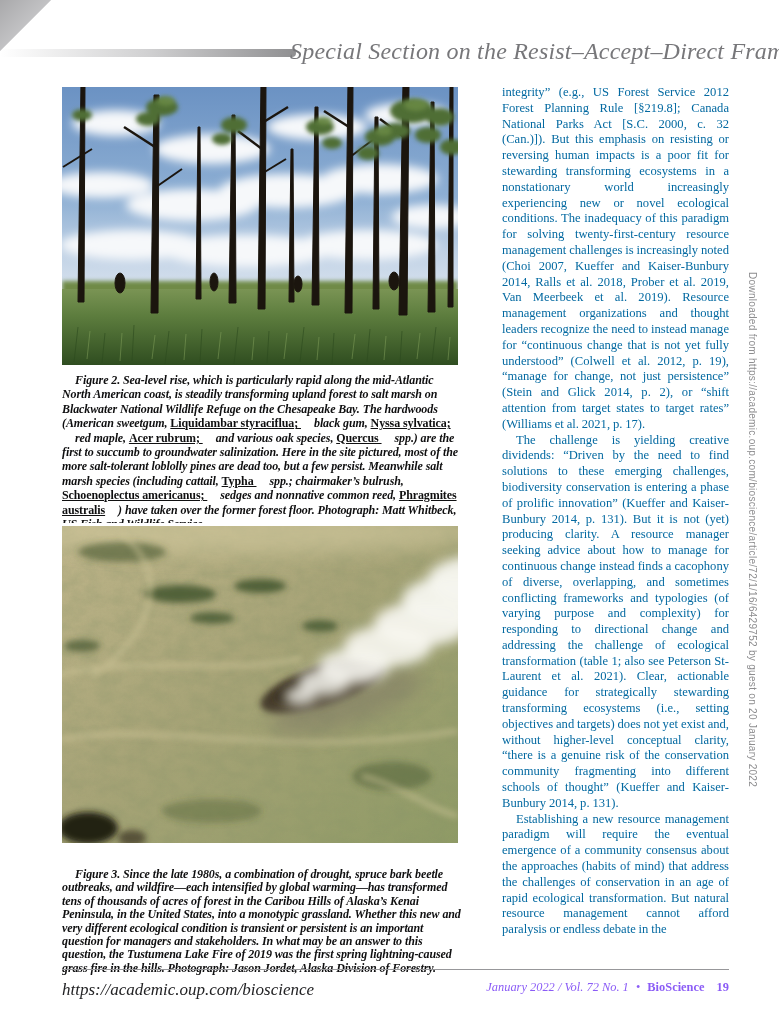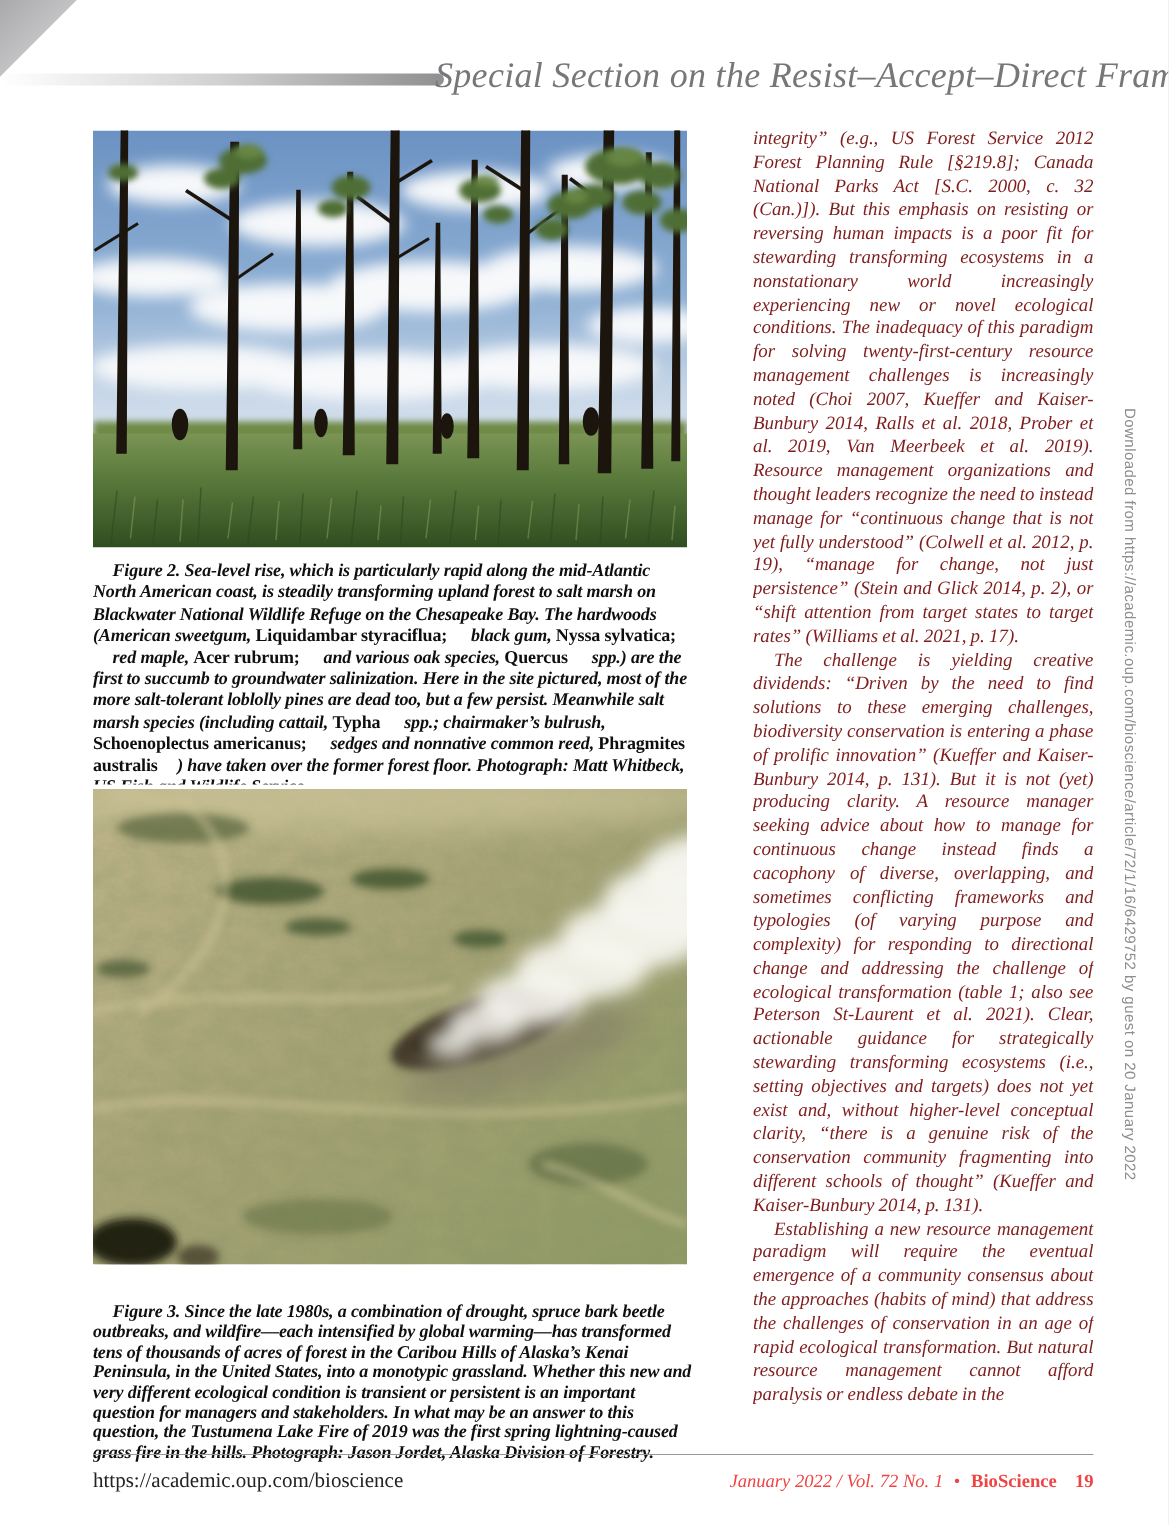--- a/index.html
+++ b/index.html
@@ -13,32 +13,32 @@
   .header-title{position:absolute;top:38px;left:290px;width:430px;text-align:left;
         font-style:italic;font-size:24px;color:#77777a;letter-spacing:.2px;white-space:nowrap;}
   .photo{position:absolute;left:62px;width:396px;display:block;}
   #photo1{top:87px;height:278px;}
   #photo2{top:526px;height:317px;}
   .caption{position:absolute;left:62px;width:399px;color:#0f0f10;font-weight:bold;
         font-size:12px;letter-spacing:-0.1px;overflow:hidden;}
   #caption1{top:373px;height:150px;line-height:14.4px;}
   #caption2{top:868px;height:120px;line-height:13.4px;}
   .cap-italic{font-style:italic;margin-left:13px;}
-  .cap-roman{font-style:normal;}
+  .cap-roman{font-style:normal;text-decoration:underline;}
   .body-col{position:absolute;left:502px;top:85px;width:227px;height:884px;
-        font-size:12.6px;line-height:15.8px;text-align:justify;color:#7f1d1d;
-        word-spacing:-0.3px;overflow:hidden;hyphens:auto;font-style:italic;-webkit-hyphens:auto;}
+        font-size:12.6px;line-height:15.8px;text-align:justify;color:#0369a1;
+        word-spacing:-0.3px;overflow:hidden;hyphens:auto;-webkit-hyphens:auto;}
   .body-para{margin:0;}
   .body-para.indent{text-indent:14px;}
   .vertical-note{position:absolute;left:747px;top:272px;height:540px;
         writing-mode:vertical-rl;font-family:"Liberation Sans",sans-serif;
         font-size:10px;color:#8d8d8f;letter-spacing:.3px;white-space:nowrap;}
   .footer-rule{position:absolute;left:62px;top:969px;width:667px;height:1px;background:#97979a;}
-  .footer-left{position:absolute;left:62px;top:980px;font-size:14px;color:#232325;}
-  .footer-right{position:absolute;right:50px;top:980px;font-size:12.4px;color:#ef4444;white-space:nowrap;}
+  .footer-left{position:absolute;left:62px;top:980px;font-style:italic;font-size:17px;color:#232325;}
+  .footer-right{position:absolute;right:50px;top:980px;font-size:12.4px;color:#8b5cf6;white-space:nowrap;}
   .footer-issue{font-style:italic;}
   .footer-journal{font-weight:bold;margin-left:4px;}
   .footer-page{font-weight:bold;margin-left:9px;}
   .footer-bullet{margin-left:4px;}
 </style>
 </head>
 <body>
 
 <div class="page">
 

